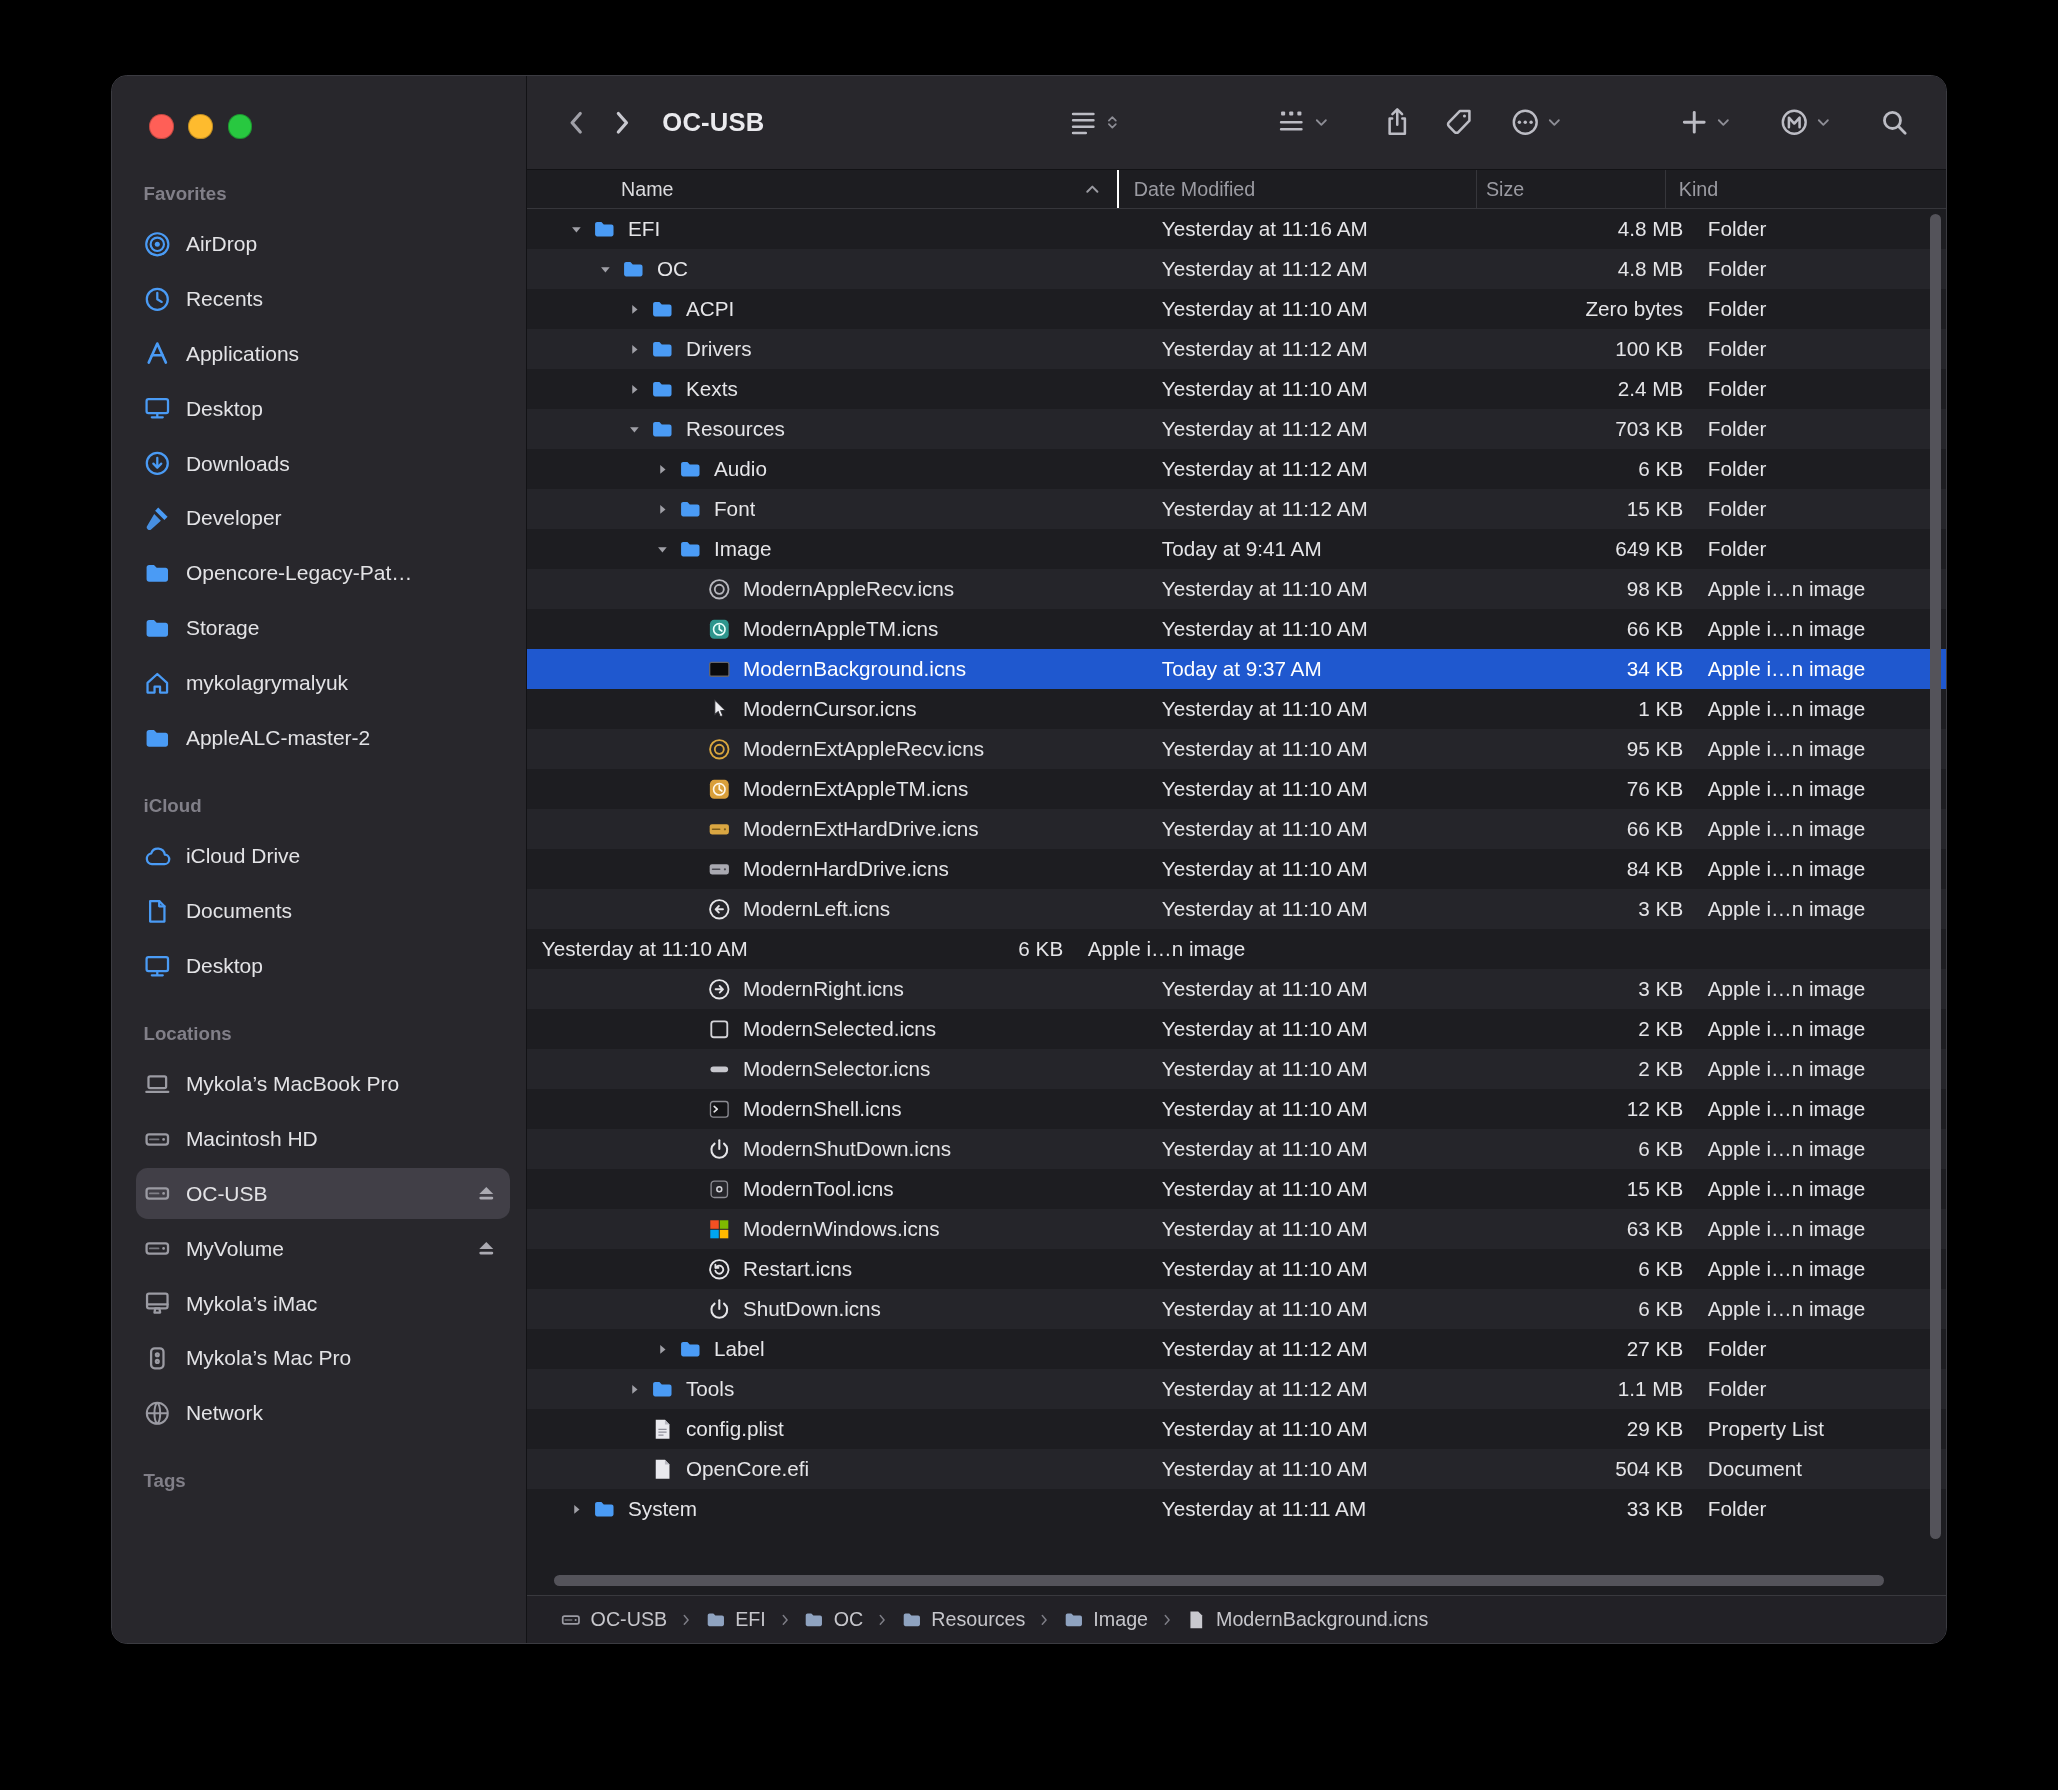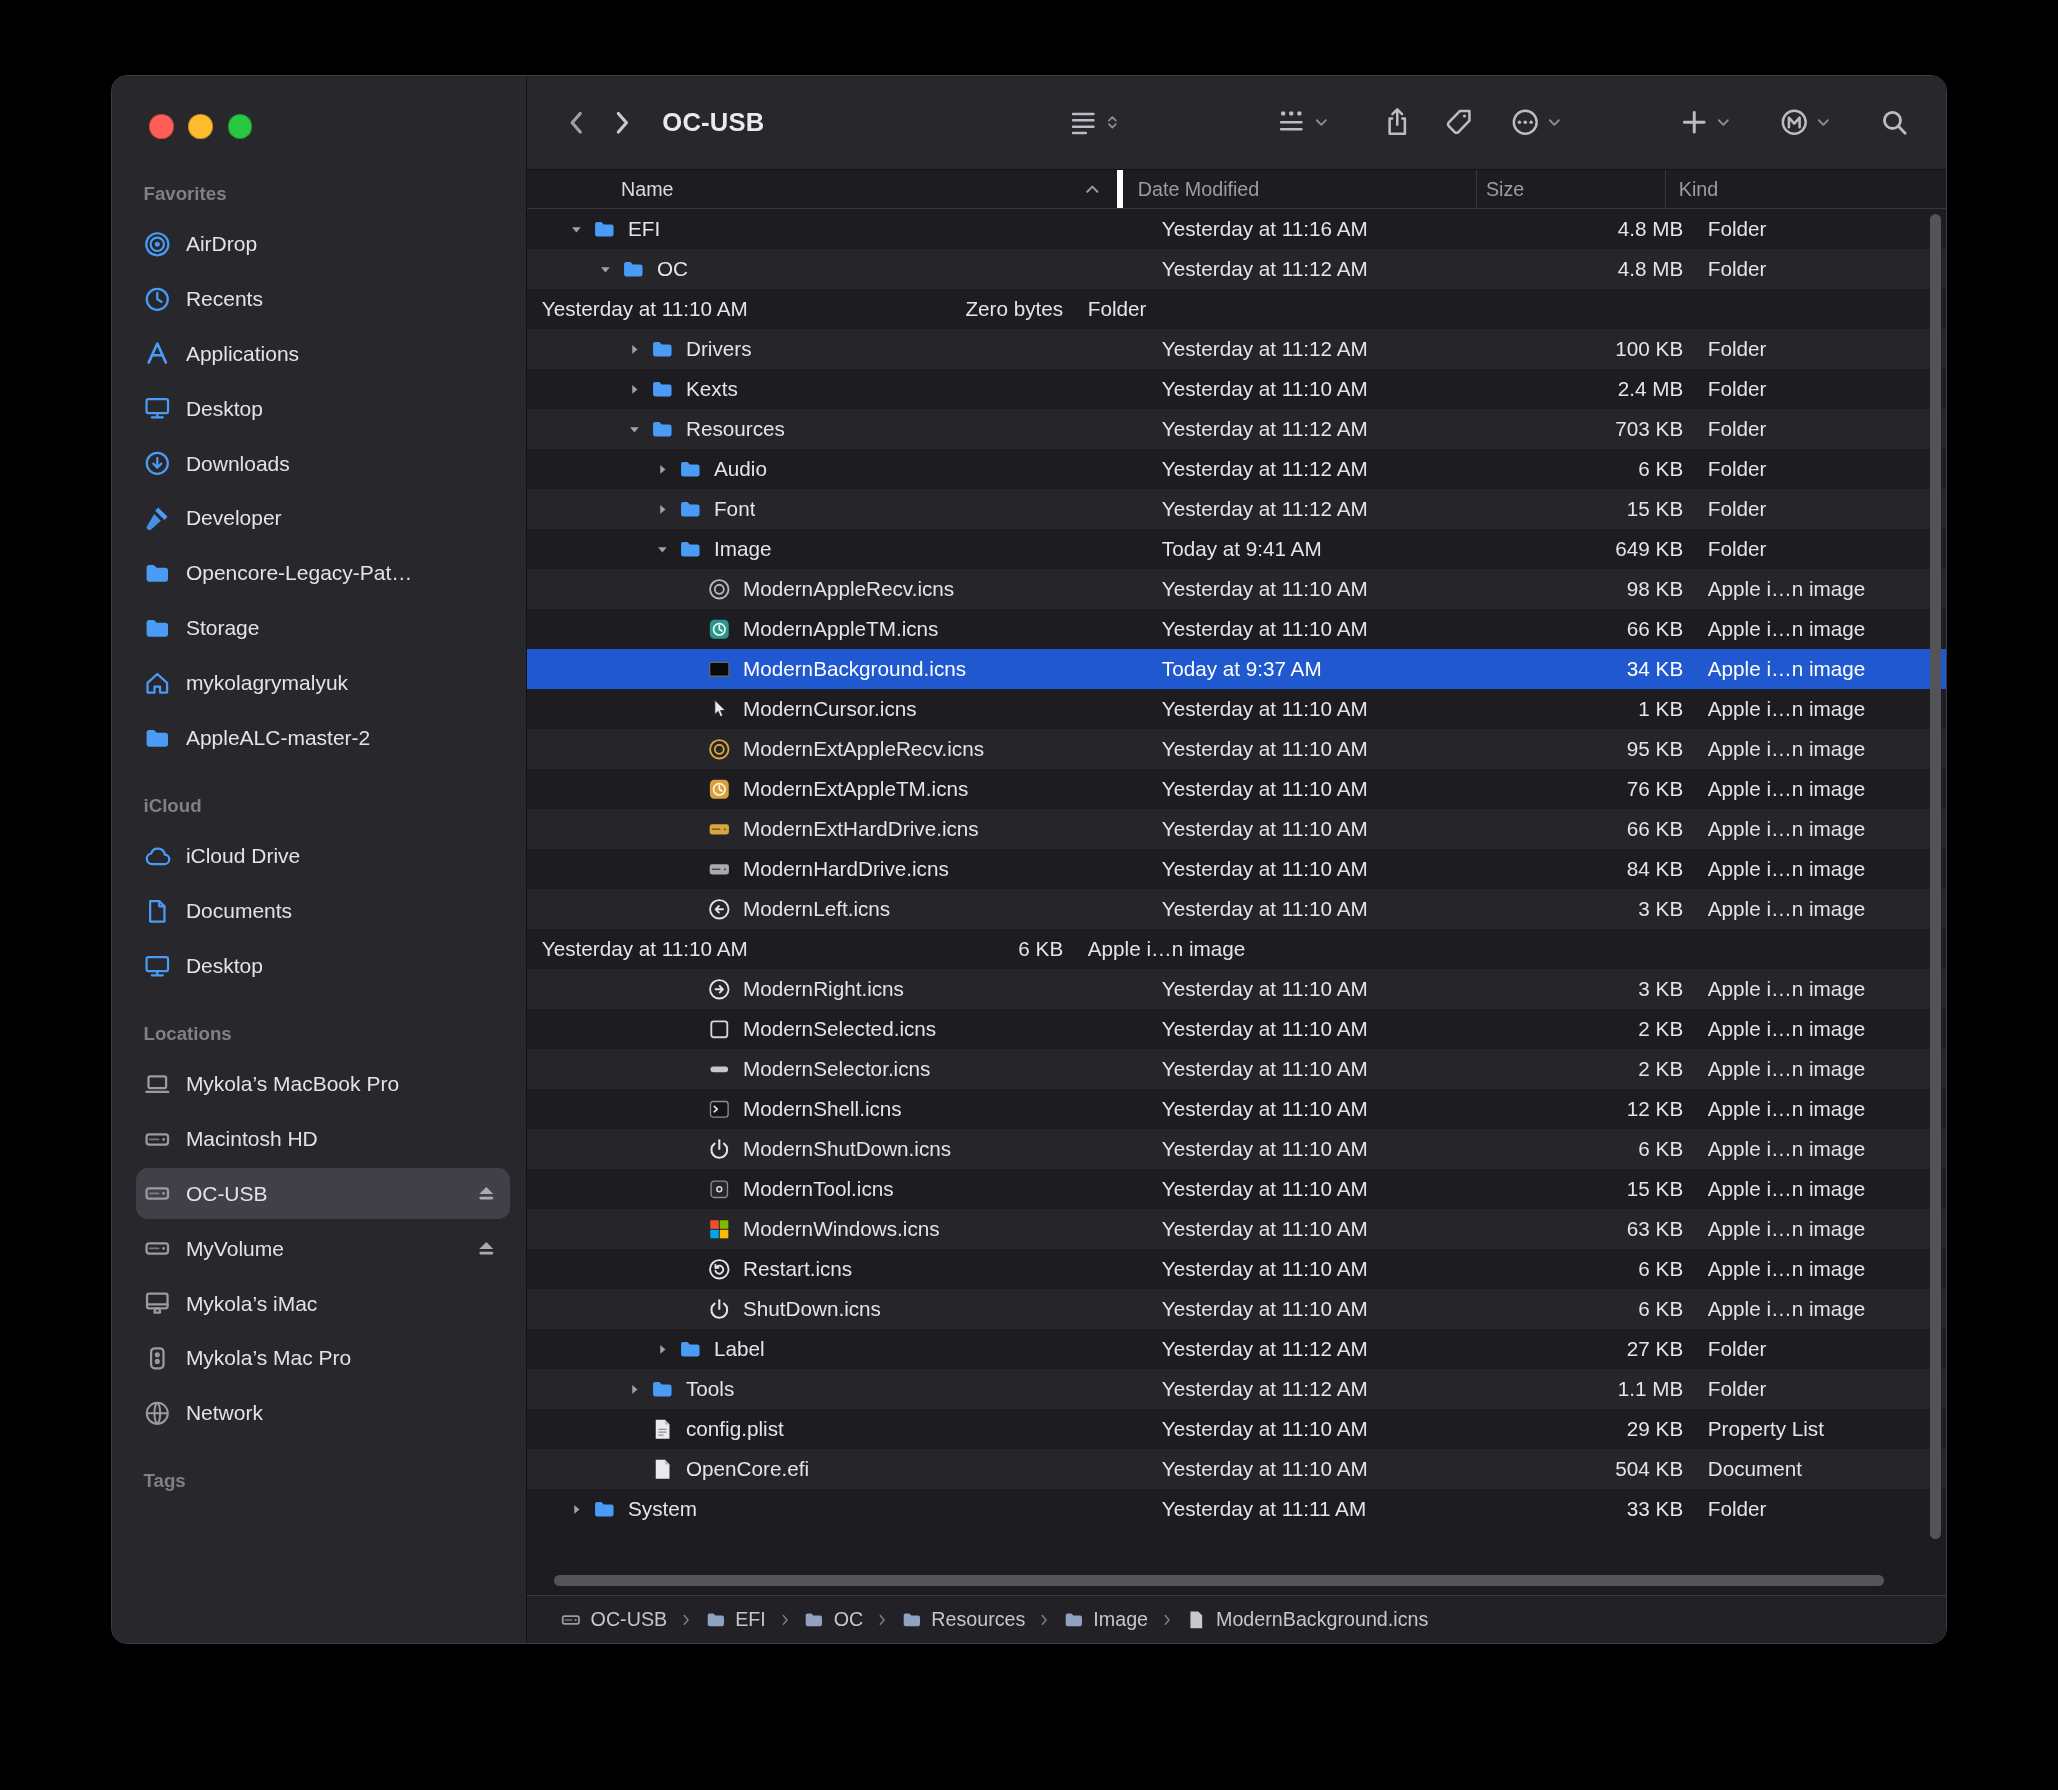--- a/index.html
+++ b/index.html
@@ -55,21 +55,21 @@
   [data-name="toolbar-tags-button"]{ margin-left:23.6px; }
   [data-name="toolbar-more-button"]{ margin-left:27.6px; }
   [data-name="toolbar-add-button"]{ margin-left:108px; }
   [data-name="toolbar-account-button"]{ margin-left:39px; }
   [data-name="toolbar-search-button"]{ margin-left:39px; }
   
   .table-header{ height:39px; flex:none; display:flex; align-items:stretch;
     border-bottom:1px solid #36363b; background:#1d1d21; font-size:19.7px; color:#9b9ba2; }
   .th{ display:flex; align-items:center;gap:12px; }
   .th-name{ flex:1; padding-left:94px; color:#dcdcdf; }
-  .th-date-modified{ width:359px; padding-left:14.8px; border-left:6px solid #ffffff; }
+  .th-date-modified{ width:359px; padding-left:14.8px; border-left:2px solid #ffffff; }
   .th-size{ width:189px; padding-left:8.9px; border-left:1px solid #36363b; }
   .th-kind{ width:281px; padding-left:12.8px; border-left:1px solid #36363b; }
   .sort{ width:18.7px; height:18.7px; color:#9a9aa1; margin-left:auto; margin-right:15.8px; }
   
   .file-list{ flex:none; }
   .row{ height:40px; display:flex; align-items:center; font-size:20.7px; color:#e5e5e8; cursor:default; }
   .row.alt{ background:#25252a; }
   .row.selected{ background:#1f58cf; color:#fff; }
   .cell-name{ flex:1; display:flex; align-items:center; min-width:0; }
   .disclosure{ width:29.6px; height:19.7px; flex:none; display:flex; align-items:center;
@@ -511,20 +511,33 @@
                 <path fill="currentColor" d="M3 7.1C3 5.9 3.9 5 5.1 5h4.1l2.3 2.3h7.4c1.2 0 2.1.9 2.1 2.1v7.5c0 1.2-.9 2.1-2.1 2.1H5.1C3.9 19 3 18.1 3 16.9z"></path>
               </svg>
             </span>
             <span class="name-label" data-name="file-name">OC</span>
           </div>
           <div class="cell-date" data-name="file-date">Yesterday at 11:12 AM</div>
           <div class="cell-size" data-name="file-size">4.8 MB</div>
           <div class="cell-kind" data-name="file-kind">Folder</div>
         </div>
         <div class="row" data-name="file-row">
+          <div class="cell-name" data-name="file-name-cell" style="padding-left: 93px;">
+            <span class="disclosure" data-name="disclosure-triangle">
+              <svg viewBox="0 0 24 24">
+                <path d="M8.5 5 17 12 8.5 19z" fill="currentColor"></path>
+              </svg>
+            </span>
+            <span class="icon file-icon tint-blue" data-name="folder-icon">
+              <svg viewBox="0 0 24 24">
+                <path fill="currentColor" d="M3 7.1C3 5.9 3.9 5 5.1 5h4.1l2.3 2.3h7.4c1.2 0 2.1.9 2.1 2.1v7.5c0 1.2-.9 2.1-2.1 2.1H5.1C3.9 19 3 18.1 3 16.9z"></path>
+              </svg>
+            </span>
+            <span class="name-label" data-name="file-name">ACPI</span>
+          </div>
           <div class="cell-date" data-name="file-date">Yesterday at 11:10 AM</div>
           <div class="cell-size" data-name="file-size">Zero bytes</div>
           <div class="cell-kind" data-name="file-kind">Folder</div>
         </div>
         <div class="row alt" data-name="file-row">
           <div class="cell-name" data-name="file-name-cell" style="padding-left: 93px;">
             <span class="disclosure" data-name="disclosure-triangle">
               <svg viewBox="0 0 24 24">
                 <path d="M8.5 5 17 12 8.5 19z" fill="currentColor"></path>
               </svg>

